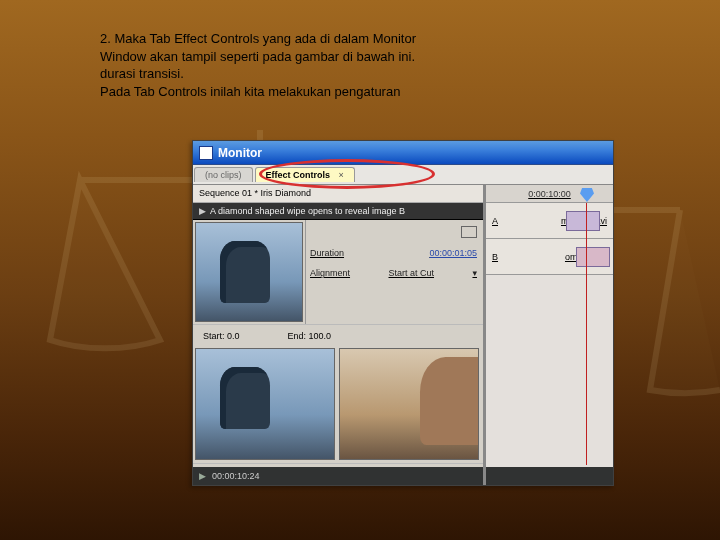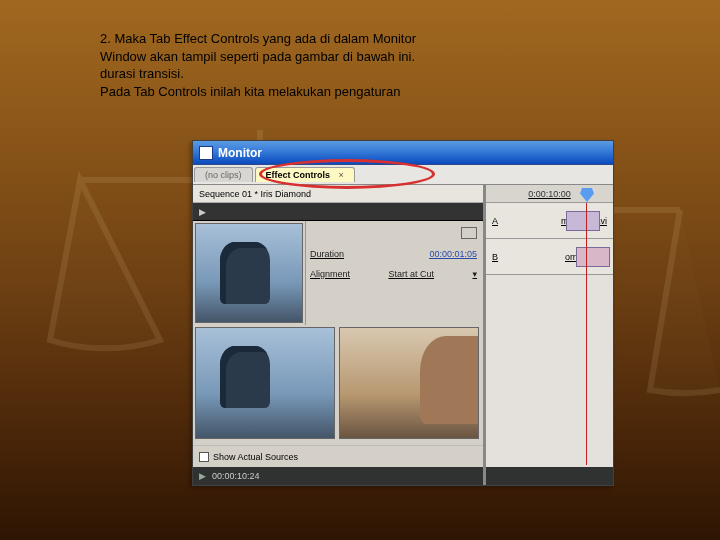--- a/index.html
+++ b/index.html
@@ -301,40 +301,47 @@
   </div>
 
   <div class="main">
 
     <div class="left-panel">
 
       <div class="seq-row">Sequence 01 * Iris Diamond</div>
 
       <div class="desc-row">
         <span class="tri">▶</span>
+        <span>A diamond shaped wipe opens to reveal image B</span>
       </div>
 
       <div class="preview-row">
         <div class="preview-img person1"></div>
         <div class="preview-controls">
           <div class="pc-line">
             <span class="flash-box"></span>
           </div>
           <div class="pc-line">
             <span>Duration</span>
             <span class="val">00:00:01:05</span>
           </div>
           <div class="pc-line">
             <span>Alignment</span>
             <span>Start at Cut</span>
             <span>▾</span>
           </div>
         </div>
       </div>
 
+      <div class="start-end-row">
+        <span><span>Start:</span>
+          <span>0.0</span></span>
+        <span><span>End:</span>
+          <span>100.0</span></span>
+      </div>
 
       <div class="big-preview-row">
         <div class="preview-img person1" style="width:140px;height:112px"></div>
         <div class="preview-img person2" style="width:140px;height:112px"></div>
       </div>
 
       <div class="show-row">
         <span class="chk"></span>
         <span>Show Actual Sources</span>
       </div>

